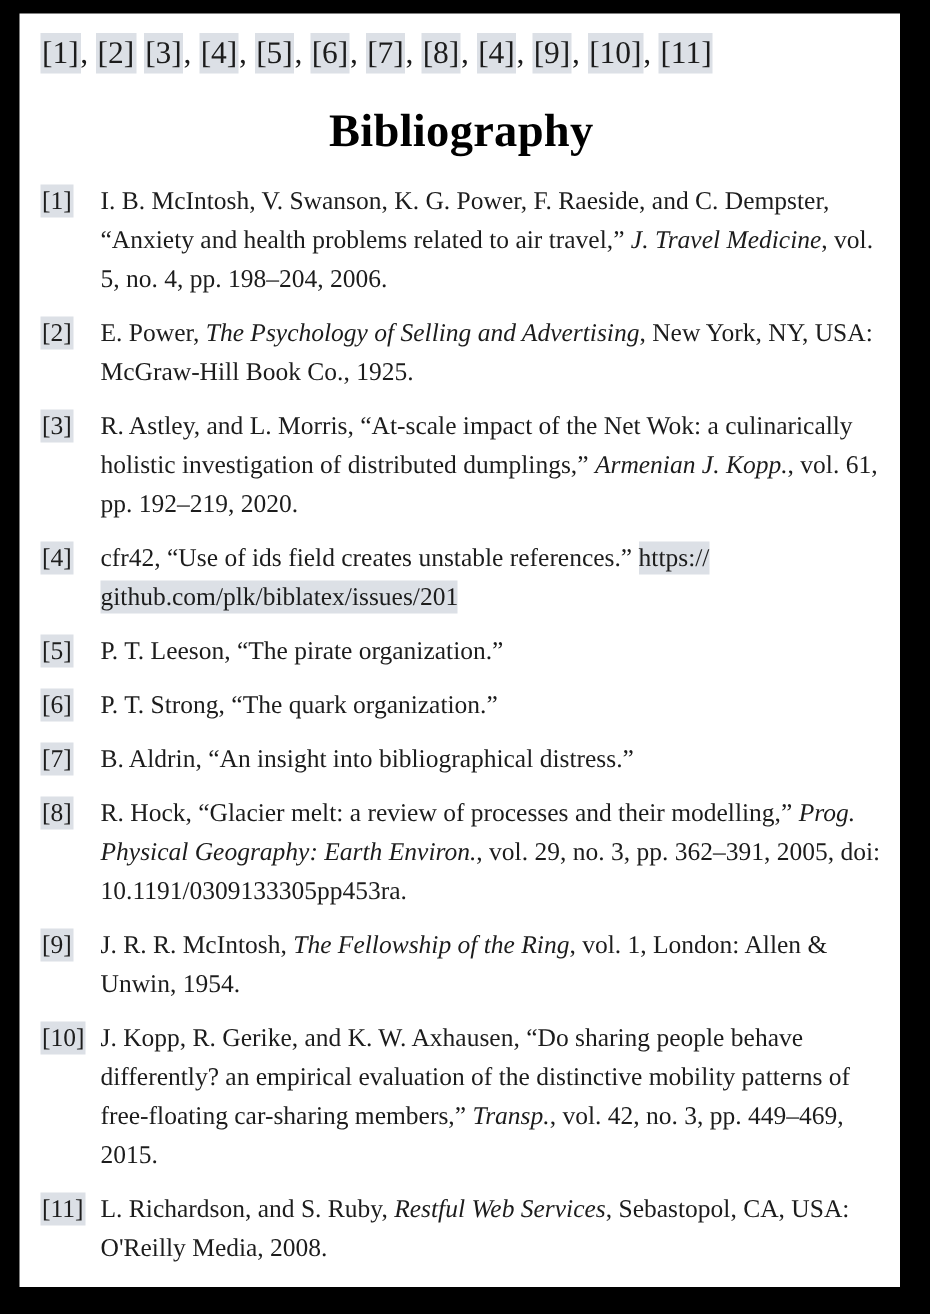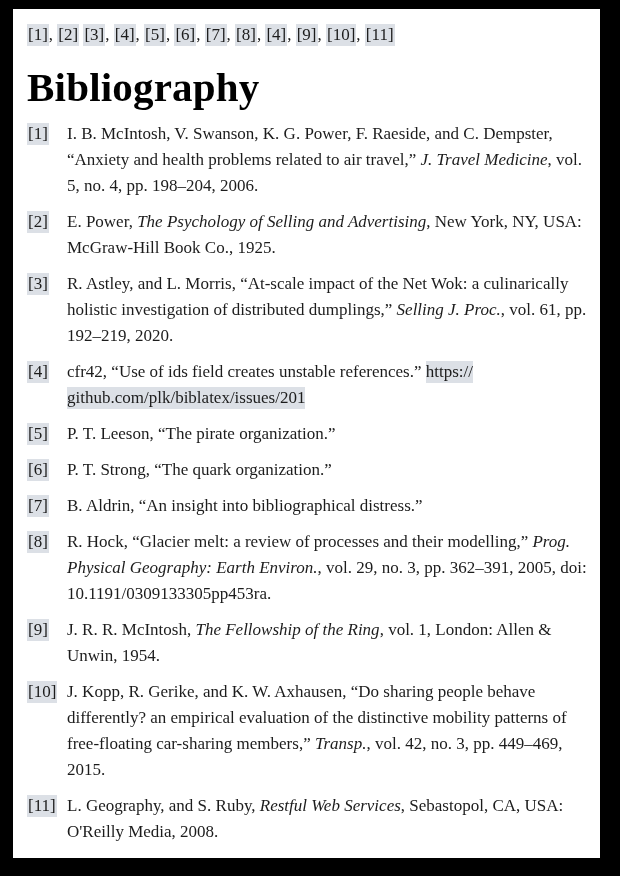--- a/index.html
+++ b/index.html
@@ -22,35 +22,36 @@
     height: 849px;
     background: #ffffff;
     box-sizing: border-box;
     padding: 13px 12px 0 14px;
     overflow: hidden;
     color: #1c1c1c;
     font-family: "Liberation Serif", "DejaVu Serif", serif;
   }
   .citeline {
     margin: 0;
-    font-size: 17px;
+    font-size: 21px;
     line-height: 26px;
     white-space: nowrap;
   }
   .link-hl {
     background: var(--hl, #dce0e6);
     padding: 1px 1px 2px;
   }
   h1.heading {
     margin: 21px 0 16px;
-    font-size: 41px;
+    font-size: 31px;
     line-height: 36px;
     font-weight: bold;
     color: #000000;
     letter-spacing: 0.2px;
+    text-align: center;
   }
   .reflist {
     font-size: 17px;
     line-height: 26px;
   }
   .ref-item {
     display: flex;
     margin: 0 0 10px 0;
   }
   .ref-label-col {
@@ -83,21 +84,21 @@
     <span class="ref-text"><span>I. B. McIntosh, V. Swanson, K. G. Power, F. Raeside, and C. Dempster, “Anxiety and health problems related to air travel,” </span><i>J. Travel Medicine</i><span>, vol. 5, no. 4, pp. 198–204, 2006.</span></span>
   </div>
 
   <div class="ref-item">
     <span class="ref-label-col"><span class="link-hl ref-label">[2]</span></span>
     <span class="ref-text"><span>E. Power, </span><i>The Psychology of Selling and Advertising</i><span>, New York, NY, USA: McGraw-Hill Book Co., 1925.</span></span>
   </div>
 
   <div class="ref-item">
     <span class="ref-label-col"><span class="link-hl ref-label">[3]</span></span>
-    <span class="ref-text"><span>R. Astley, and L. Morris, “At-scale impact of the Net Wok: a culinarically holistic investigation of distributed dumplings,” </span><i>Selling J. Proc.</i><span>, vol. 61, pp. 192–219, 2020.</span></span>
+    <span class="ref-text"><span>R. Astley, and L. Morris, “At-scale impact of the Net Wok: a culinarically holistic investigation of distributed dumplings,” </span><i>Armenian J. Kopp.</i><span>, vol. 61, pp. 192–219, 2020.</span></span>
   </div>
 
   <div class="ref-item">
     <span class="ref-label-col"><span class="link-hl ref-label">[4]</span></span>
     <span class="ref-text"><span>cfr42, “Use of ids field creates unstable references.” </span><span class="url-seg">https://</span><wbr><span class="url-seg">github.com/plk/biblatex/issues/201</span></span>
   </div>
 
   <div class="ref-item">
     <span class="ref-label-col"><span class="link-hl ref-label">[5]</span></span>
     <span class="ref-text"><span>P. T. Leeson, “The pirate organization.”</span></span>
@@ -123,17 +124,17 @@
     <span class="ref-text"><span>J. R. R. McIntosh, </span><i>The Fellowship of the Ring</i><span>, vol. 1, London: Allen &amp; Unwin, 1954.</span></span>
   </div>
 
   <div class="ref-item">
     <span class="ref-label-col"><span class="link-hl ref-label">[10]</span></span>
     <span class="ref-text"><span>J. Kopp, R. Gerike, and K. W. Axhausen, “Do sharing people behave differently? an empirical evaluation of the distinctive mobility patterns of free-floating car-sharing members,” </span><i>Transp.</i><span>, vol. 42, no. 3, pp. 449–469, 2015.</span></span>
   </div>
 
   <div class="ref-item">
     <span class="ref-label-col"><span class="link-hl ref-label">[11]</span></span>
-    <span class="ref-text"><span>L. Geography, and S. Ruby, </span><i>Restful Web Services</i><span>, Sebastopol, CA, USA: O'Reilly Media, 2008.</span></span>
+    <span class="ref-text"><span>L. Richardson, and S. Ruby, </span><i>Restful Web Services</i><span>, Sebastopol, CA, USA: O'Reilly Media, 2008.</span></span>
   </div>
 </div>
   </div>
 </div>
 
 </body></html>

